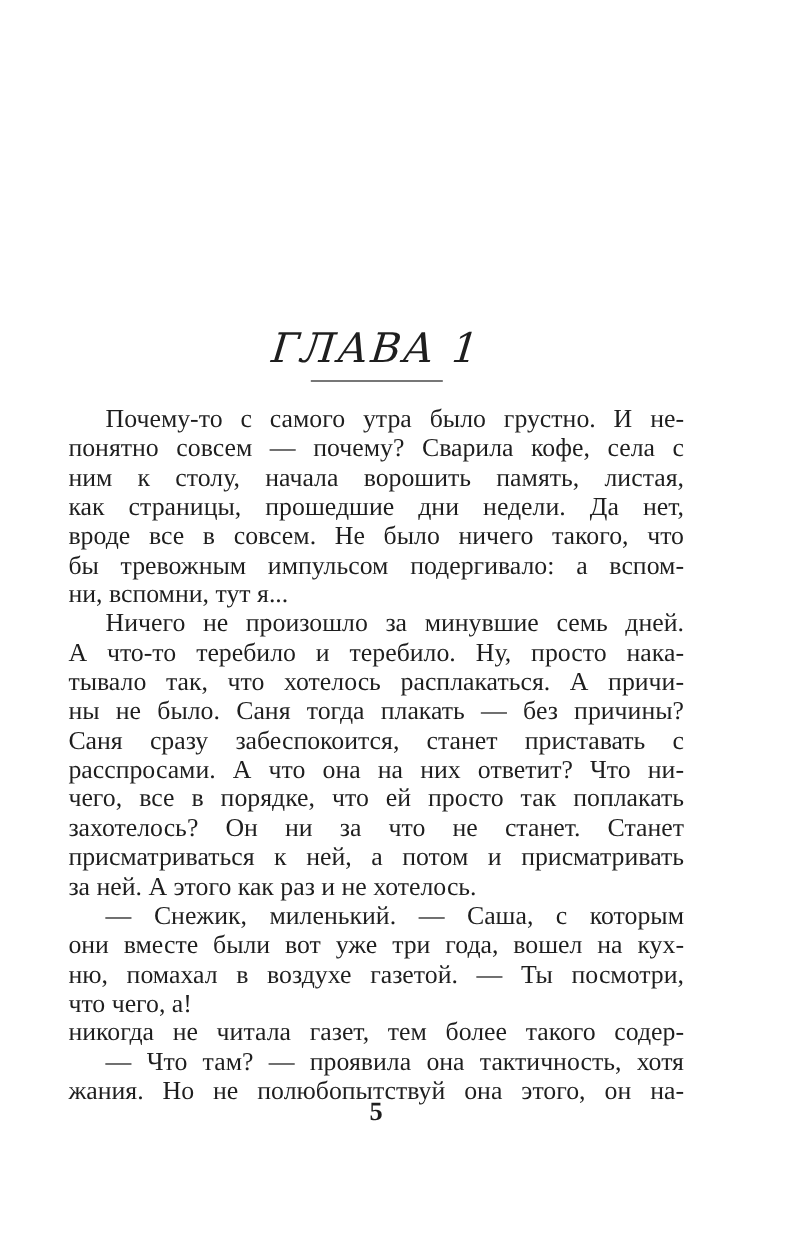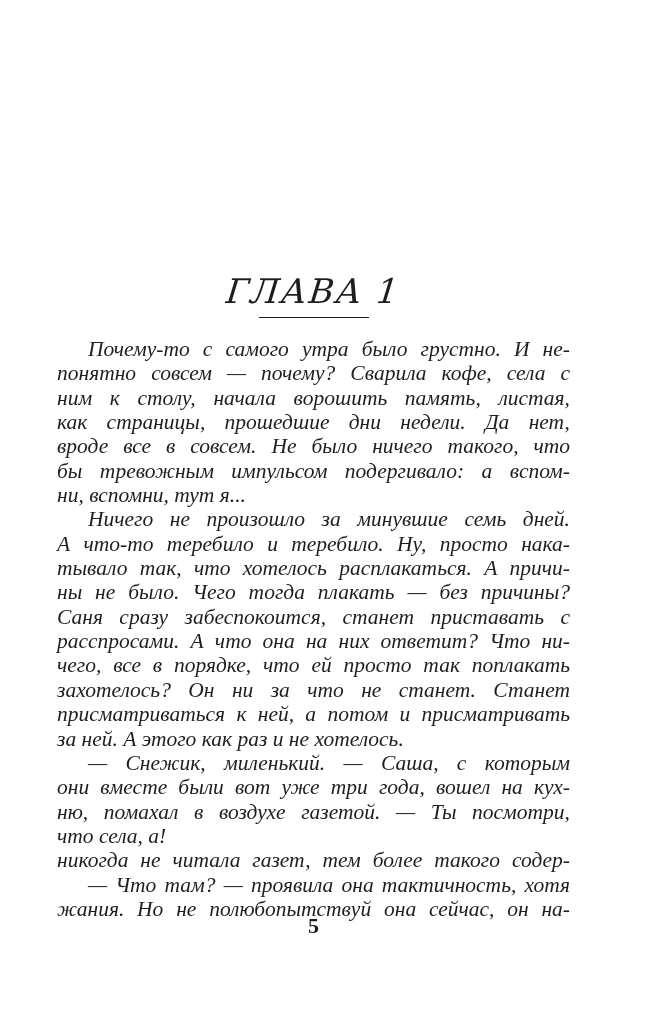--- a/index.html
+++ b/index.html
@@ -42,21 +42,20 @@
     left: 57px;
     top: 337px;
     width: 513px;
     font-size: 21.5px;
     line-height: 24.35px;
   }
   .line {
     text-align: justify;
     text-align-last: justify;
     white-space: normal;
-    font-style: italic;
   }
   .line.first {
     text-indent: 31px;
   }
   .line.last {
     text-align-last: left;
   }
   .page-number {
     position: absolute;
     left: 57px;
@@ -81,31 +80,31 @@
       <div class="line first">Почему-то с самого утра было грустно. И не-</div>
       <div class="line">понятно совсем — почему? Сварила кофе, села с</div>
       <div class="line">ним к столу, начала ворошить память, листая,</div>
       <div class="line">как страницы, прошедшие дни недели. Да нет,</div>
       <div class="line">вроде все в совсем. Не было ничего такого, что</div>
       <div class="line">бы тревожным импульсом подергивало: а вспом-</div>
       <div class="line last">ни, вспомни, тут я...</div>
       <div class="line first">Ничего не произошло за минувшие семь дней.</div>
       <div class="line">А что-то теребило и теребило. Ну, просто нака-</div>
       <div class="line">тывало так, что хотелось расплакаться. А причи-</div>
-      <div class="line">ны не было. Чего тогда плакать — без причины?</div>
+      <div class="line">ны не было. Саня тогда плакать — без причины?</div>
       <div class="line">Саня сразу забеспокоится, станет приставать с</div>
       <div class="line">расспросами. А что она на них ответит? Что ни-</div>
       <div class="line">чего, все в порядке, что ей просто так поплакать</div>
       <div class="line">захотелось? Он ни за что не станет. Станет</div>
       <div class="line">присматриваться к ней, а потом и присматривать</div>
       <div class="line last">за ней. А этого как раз и не хотелось.</div>
       <div class="line first">— Снежик, миленький. — Саша, с которым</div>
       <div class="line">они вместе были вот уже три года, вошел на кух-</div>
       <div class="line">ню, помахал в воздухе газетой. — Ты посмотри,</div>
-      <div class="line last">что села, а!</div>
+      <div class="line last">что чего, а!</div>
       <div class="line">никогда не читала газет, тем более такого содер-</div>
       <div class="line first">— Что там? — проявила она тактичность, хотя</div>
-      <div class="line">жания. Но не полюбопытствуй она сейчас, он на-</div>
+      <div class="line">жания. Но не полюбопытствуй она этого, он на-</div>
     </div>
 
   <div class="page-number">5</div>
 
 </div>
 
 </body></html>

